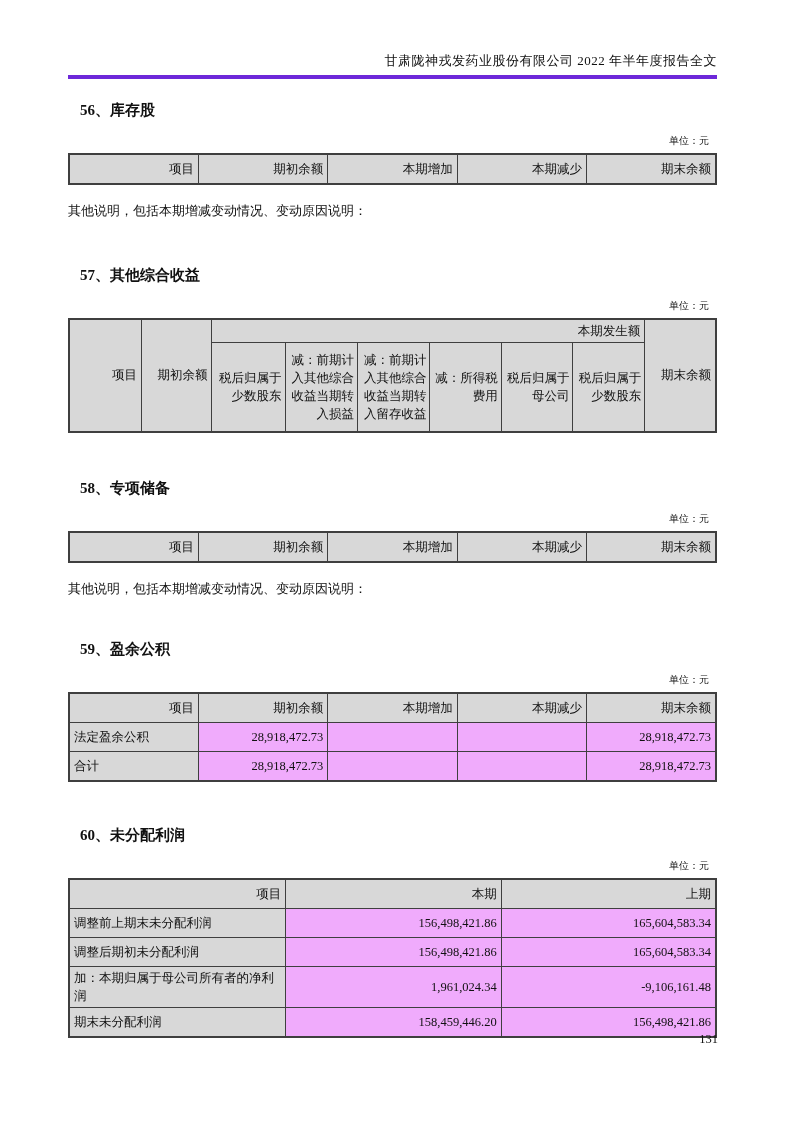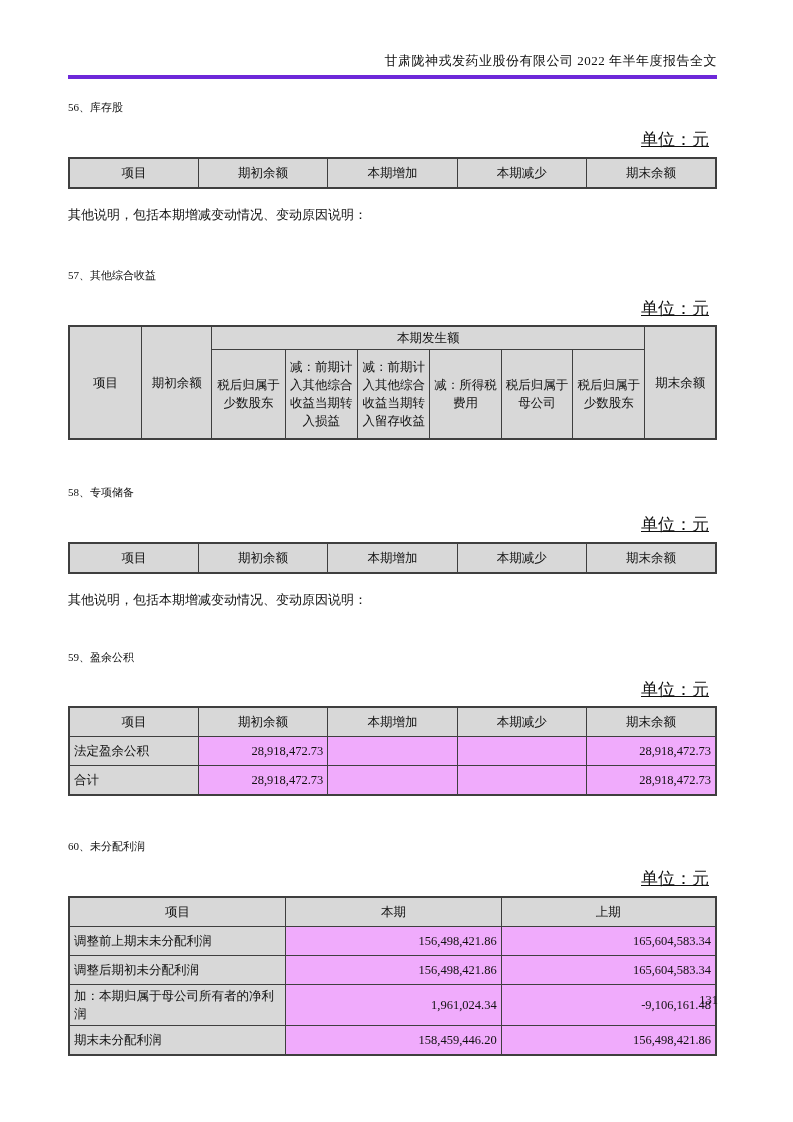--- a/index.html
+++ b/index.html
@@ -10,60 +10,59 @@
   }
   .content { margin:0 76px 0 68px; }
 
   .doc-header {
     padding-top:52px; padding-bottom:5px;
     border-bottom:4px solid #6d28d9;
     text-align:right; font-size:13px; letter-spacing:0.5px;
   }
 
   .section-title {
-    font-size:11px; font-weight:normal; margin:0; line-height:1.2;
+    font-size:15px; font-weight:bold; margin:12px; line-height:1.2;
   }
   .mt-s56 { margin-top:22px; }
   .mt-s57 { margin-top:46px; }
   .mt-s58 { margin-top:46px; }
   .mt-s59 { margin-top:42px; }
   .mt-s60 { margin-top:44px; }
 
   .unit {
-    text-align:right; font-size:17px; margin-top:16px; line-height:1.2;
+    text-align:right; font-size:10px; margin-top:16px; line-height:1.2;
     padding-right:8px;
-    text-decoration:underline;
   }
 
   table.tbl {
     width:100%; margin-top:6px;
     border-collapse:collapse; table-layout:fixed;
     border:2px solid #3f3f3f;
   }
   table.tbl th, table.tbl td {
     border:1px solid #3f3f3f;
     font-size:12.5px; font-weight:normal;
     padding:2px 4px; line-height:1.45;
     overflow:hidden;
   }
   table.tbl th {
-    background:#d8d8d8; text-align:center; vertical-align:middle;
+    background:#d8d8d8; text-align:right; vertical-align:middle;
   }
   table.tbl td { background:#f0abfc; height:24px; vertical-align:middle; }
   td.label { background:#d8d8d8 !important; text-align:left; padding-left:6px;margin-top:20px; }
   td.num   { text-align:right; padding-right:12px; }
 
   .hrow th { height:24px; }
   .tbl-oci .r1 th { height:18px; }
   .tbl-oci .r2 th { height:84px; padding:2px 3px; }
 
   .note { font-size:13px; margin-top:18px; line-height:1.3; }
 
   .page-num {
-    position:absolute; top:993px; right:75px;
+    position:absolute; top:1032px; right:75px;
     font-size:12.5px;
   }
 </style>
 </head>
 <body>
 
 <div class="content">
 
   <div class="doc-header">
     <span>甘肃陇神戎发药业股份有限公司 2022 年半年度报告全文</span>

